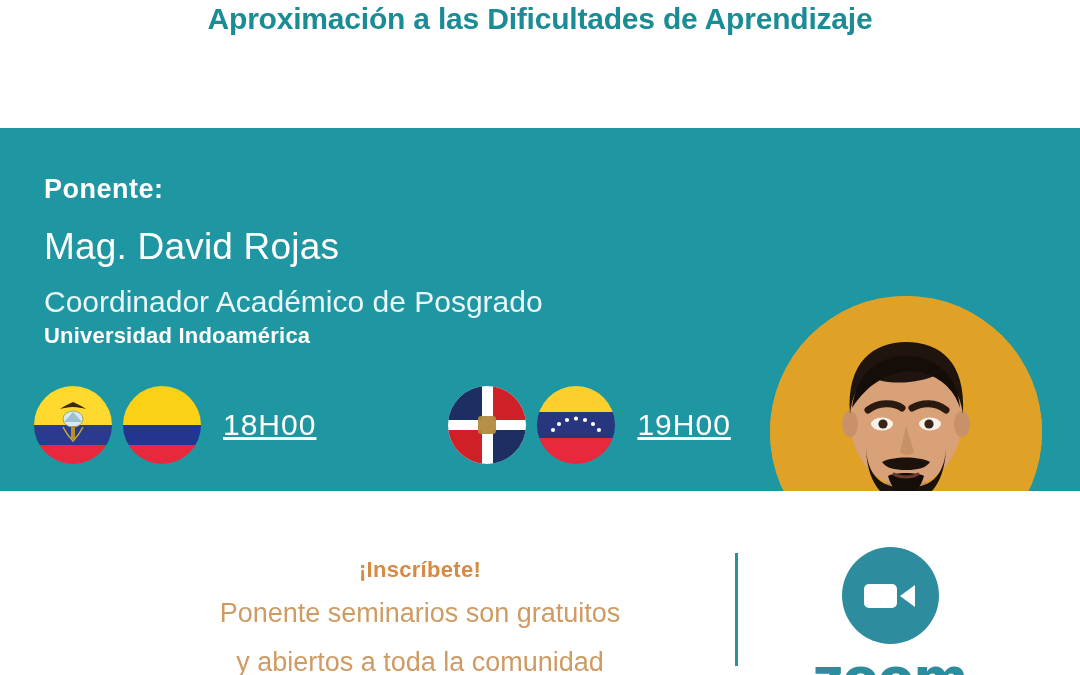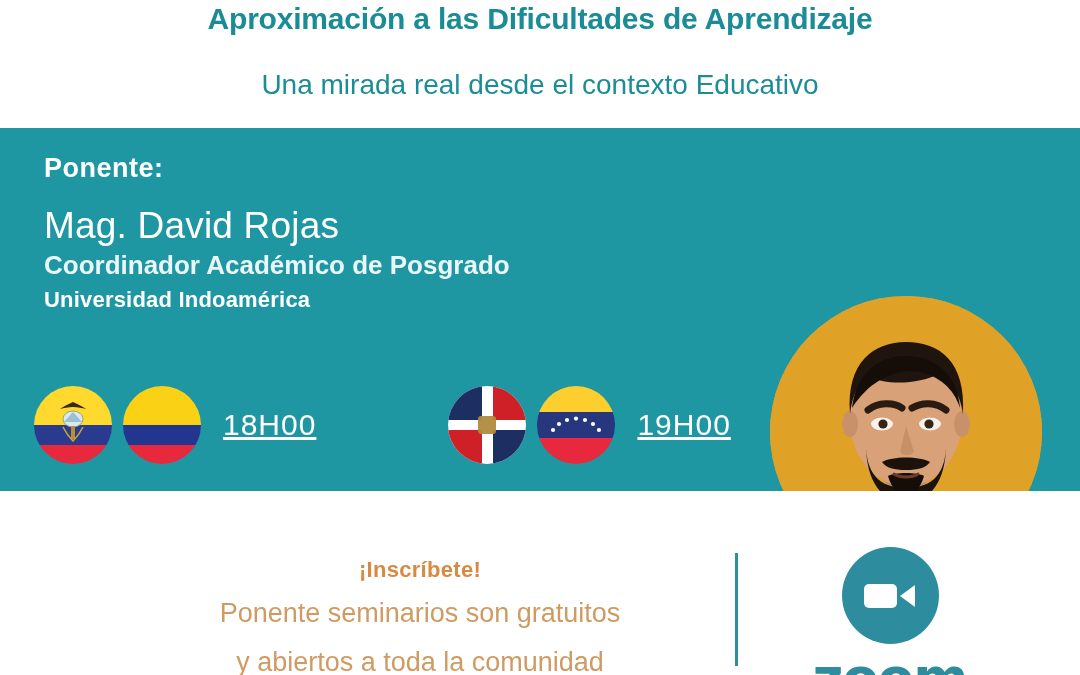--- a/index.html
+++ b/index.html
@@ -10,52 +10,52 @@
     overflow:hidden;
     position:relative;
   }
   .poster{position:relative;width:1080px;height:675px;background:#fff;overflow:hidden;}
 
   
   .header{
     position:absolute;left:0;top:0;width:1080px;height:128px;
     background:#ffffff;
     display:flex;flex-direction:column;align-items:center;justify-content:flex-start;
-    padding-top:0px;box-sizing:border-box;gap:20px;
+    padding-top:0px;box-sizing:border-box;
   }
   .title{
     font-size:30px;font-weight:bold;color:#1a8c96;
     letter-spacing:-0.2px;line-height:34px;margin-top:2px;
     white-space:nowrap;
   }
   .subtitle{
     font-size:28px;font-weight:400;color:#1b8d97;
     line-height:34px;margin-top:12px;white-space:nowrap;
   }
 
   
   .band{
     position:absolute;left:0;top:128px;width:1080px;height:363px;
     background:#1f97a3;
   }
   .band-inner{position:relative;width:100%;height:100%;}
 
   .speaker-block{
-    position:absolute;left:44px;top:24px;width:660px;
+    position:absolute;left:44px;top:45px;width:660px;
   }
   .ponente-label{
     font-size:27px;font-weight:bold;color:#ffffff;line-height:32px;
     letter-spacing:0.5px;
   }
   .speaker-name{
     font-size:37px;font-weight:normal;color:#ffffff;line-height:44px;
     margin-top:20px;letter-spacing:0.2px;
   }
   .speaker-role{
-    font-size:26px;font-weight:700;color:#eaf7f8;line-height:33px;margin-top:1px;
+    font-size:30px;font-weight:400;color:#eaf7f8;line-height:33px;margin-top:16px;
   }
   .speaker-org{
     font-size:22px;font-weight:bold;color:#ffffff;line-height:28px;margin-top:4px;
     letter-spacing:0.2px;
   }
   .fecha-row{
     position:absolute;left:44px;top:206px;
     font-size:27px;color:#ffffff;line-height:33px;white-space:nowrap;
   }
   .fecha-row .lbl{font-weight:bold;}
@@ -144,21 +144,20 @@
     line-height:53px;margin-top:7px;font-family:"DejaVu Sans", sans-serif;
   }
 </style>
 </head>
 <body>
 
 <div class="poster">
 
   <div class="header">
     <div class="title">Aproximación a las Dificultades de Aprendizaje</div>
-    <div class="subtitle">Una mirada real desde el contexto Educativo</div>
   </div>
 
   <div class="band">
     <div class="band-inner">
 
       <div class="speaker-block">
         <div class="ponente-label">Ponente:</div>
         <div class="speaker-name">Mag. David Rojas</div>
         <div class="speaker-role">Coordinador Académico de Posgrado</div>
         <div class="speaker-org">Universidad Indoamérica</div>

